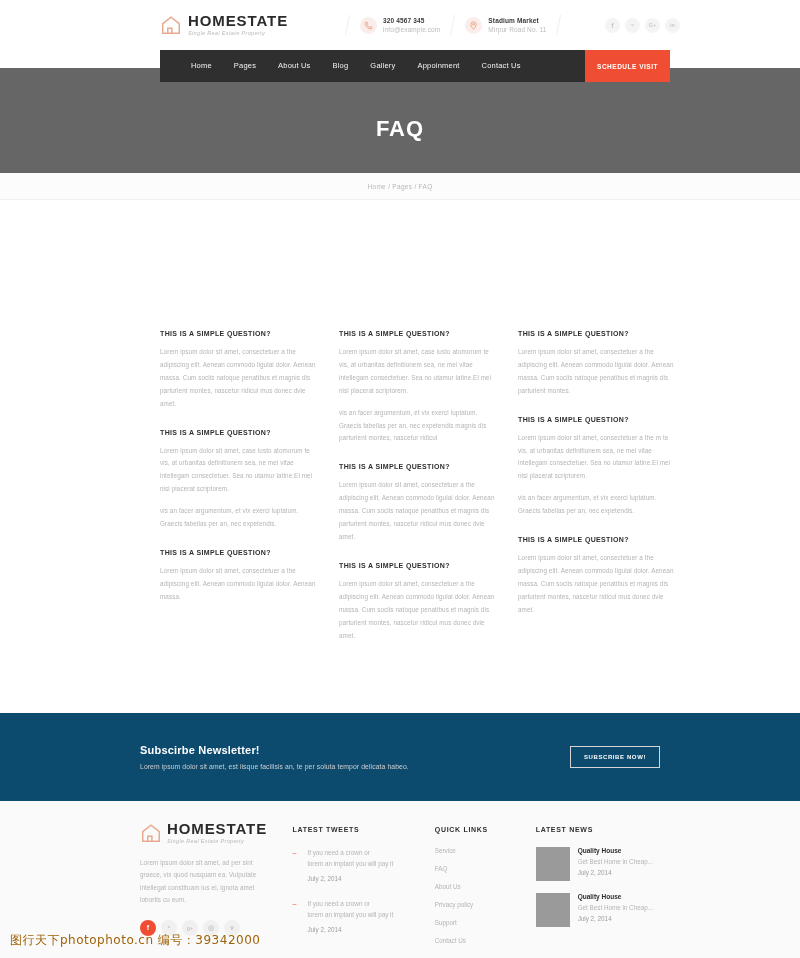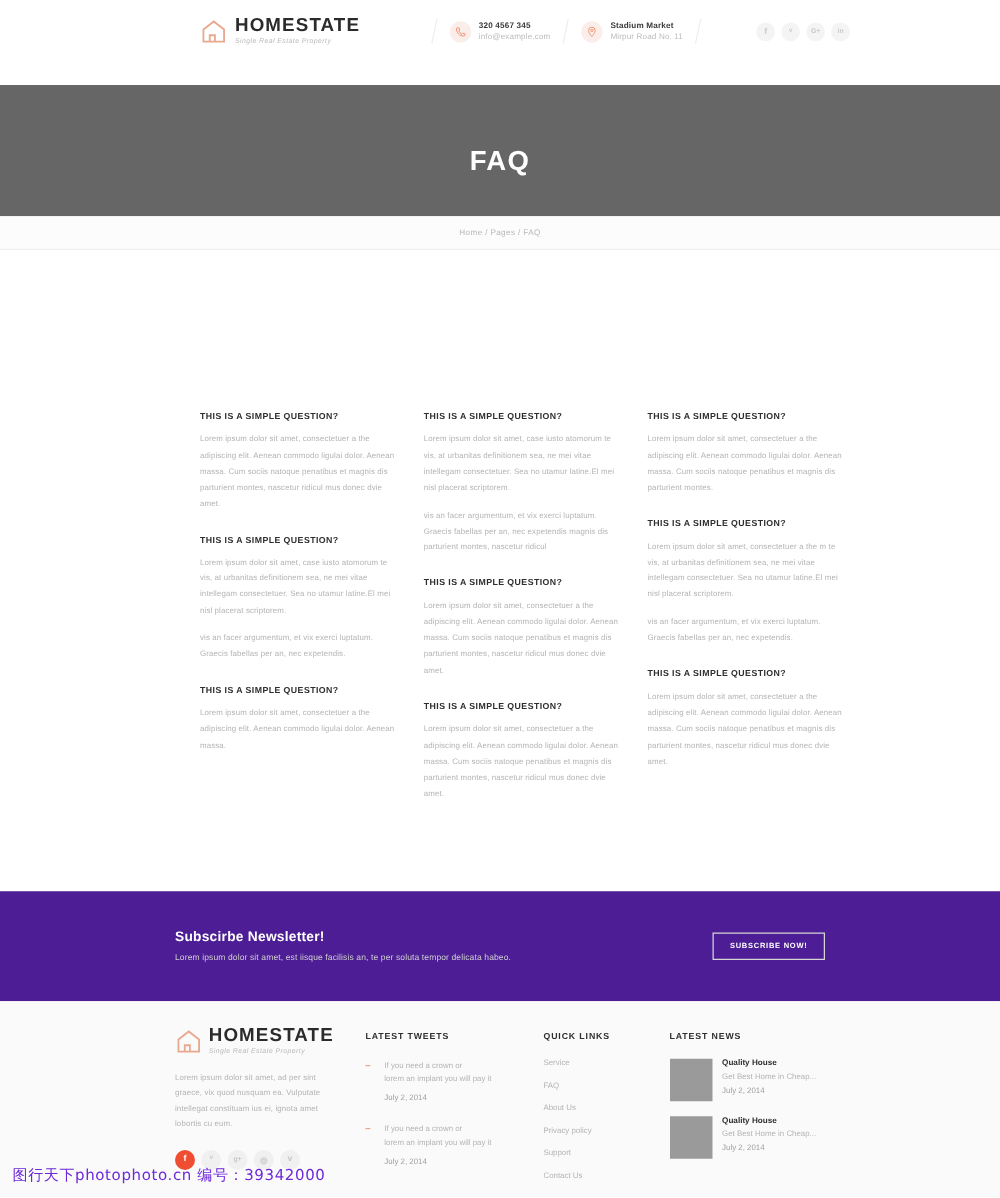--- a/index.html
+++ b/index.html
@@ -103,21 +103,21 @@
   }
   .qa p {
     font-size: 6.3px; color: #b4b4b4; line-height: 2.05; letter-spacing: .1px;
     margin-bottom: 9px;
   }
   .qa p:last-child { margin-bottom: 0; }
 
   
   .news {
     position: absolute; top: 713px; left: 0; width: 800px; height: 88px;
-    background: #4c1d95;
+    background: #0c4a6e;
   }
   .news-inner {
     width: 520px; margin: 0 auto; height: 88px; display: flex;
     align-items: center;
   }
   .news-txt h4 { color: #fff; font-size: 11px; font-weight: bold; letter-spacing: .2px; }
   .news-txt p { color: #cfcfcf; font-size: 6.8px; margin-top: 7px; letter-spacing: .1px; }
   .news-btn {
     margin-left: auto; border: 1px solid #d5d5d5; color: #fff;
     font-size: 6px; font-weight: bold; letter-spacing: .6px;
@@ -161,21 +161,21 @@
 
   .nitem { display: flex; gap: 8px; margin-bottom: 12px; }
   .nthumb { width: 34px; height: 34px; background: #9a9a9a; flex: 0 0 34px; }
   .nbody .nt { font-size: 6.5px; font-weight: bold; color: #2e2e2e; }
   .nbody .nd { font-size: 6.3px; color: #b4b4b4; margin-top: 4px; }
   .nbody .ndate { font-size: 6.3px; color: #9e9e9e; margin-top: 4px; }
 
   
   .watermark {
     position: absolute; left: 10px; top: 932px;
-    font-size: 12px; color: #6d28d9; letter-spacing: .5px;
+    font-size: 12px; color: #a16207; letter-spacing: .5px;
     font-family: "DejaVu Sans", sans-serif; white-space: nowrap;
   }
 </style>
 </head>
 <body>
 
 <div class="page">
 
   <div class="topbar">
     <div class="topbar-inner">
@@ -227,20 +227,32 @@
       <div class="socials">
         <span class="soc">f</span>
         <span class="soc">ᵛ</span>
         <span class="soc" style="font-size:5.5px">G+</span>
         <span class="soc" style="font-size:5.5px">in</span>
       </div>
 
     </div>
   </div>
 
+  <div class="navwrap">
+    <div class="navlist">
+      <a href="#">Home</a>
+      <a href="#">Pages</a>
+      <a href="#">About Us</a>
+      <a href="#">Blog</a>
+      <a href="#">Gallery</a>
+      <a href="#">Appoinment</a>
+      <a href="#">Contact Us</a>
+    </div>
+    <div class="cta">SCHEDULE VISIT</div>
+  </div>
 
   <div class="hero">
     <h1>FAQ</h1>
   </div>
 
   <div class="crumbwrap">
     <span class="crumb">Home  /  Pages  /  FAQ</span>
   </div>
 
 

